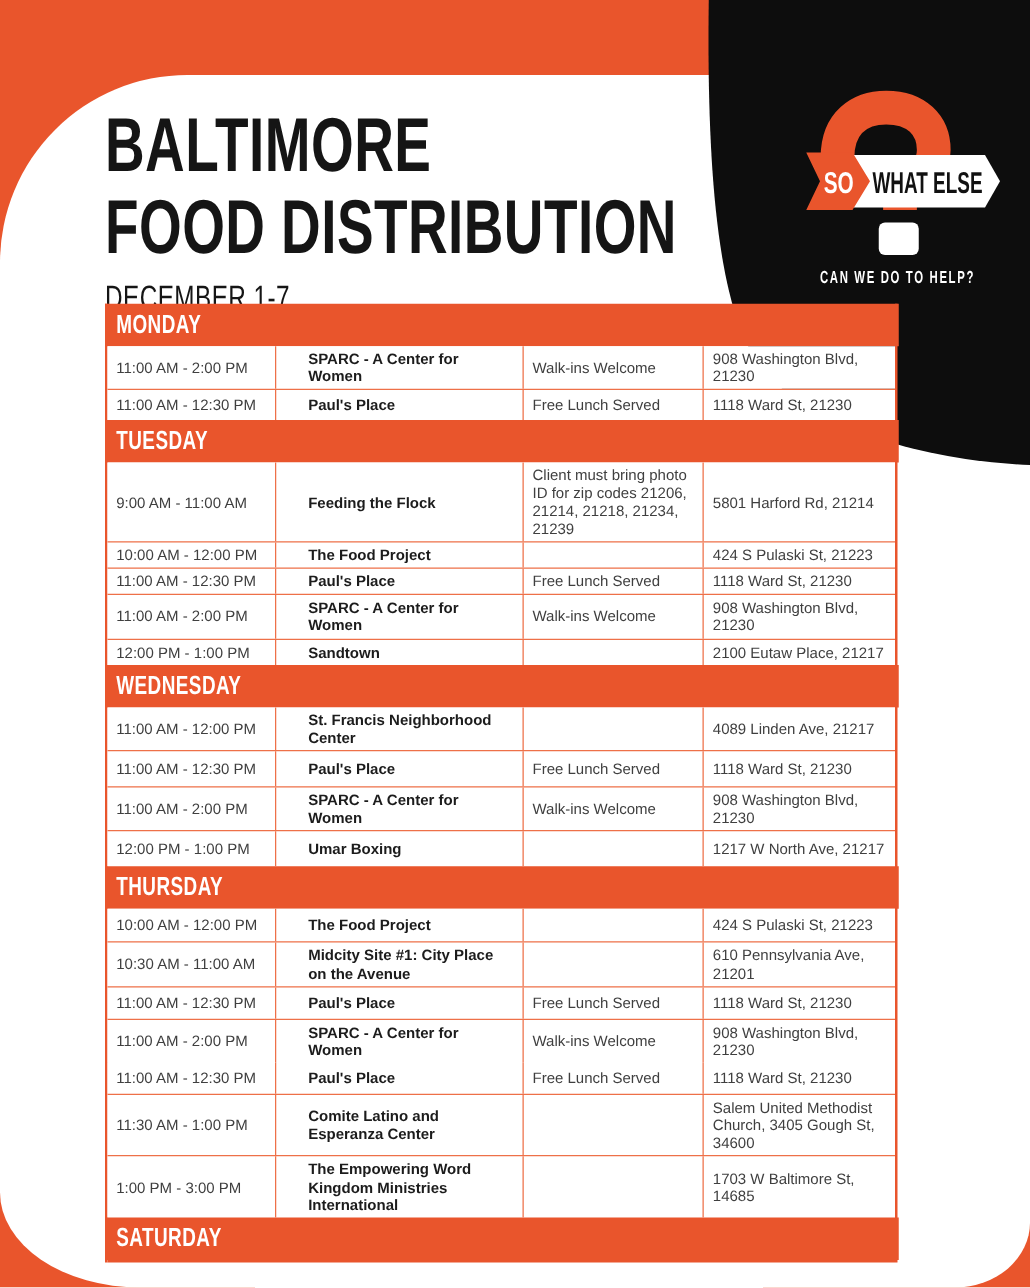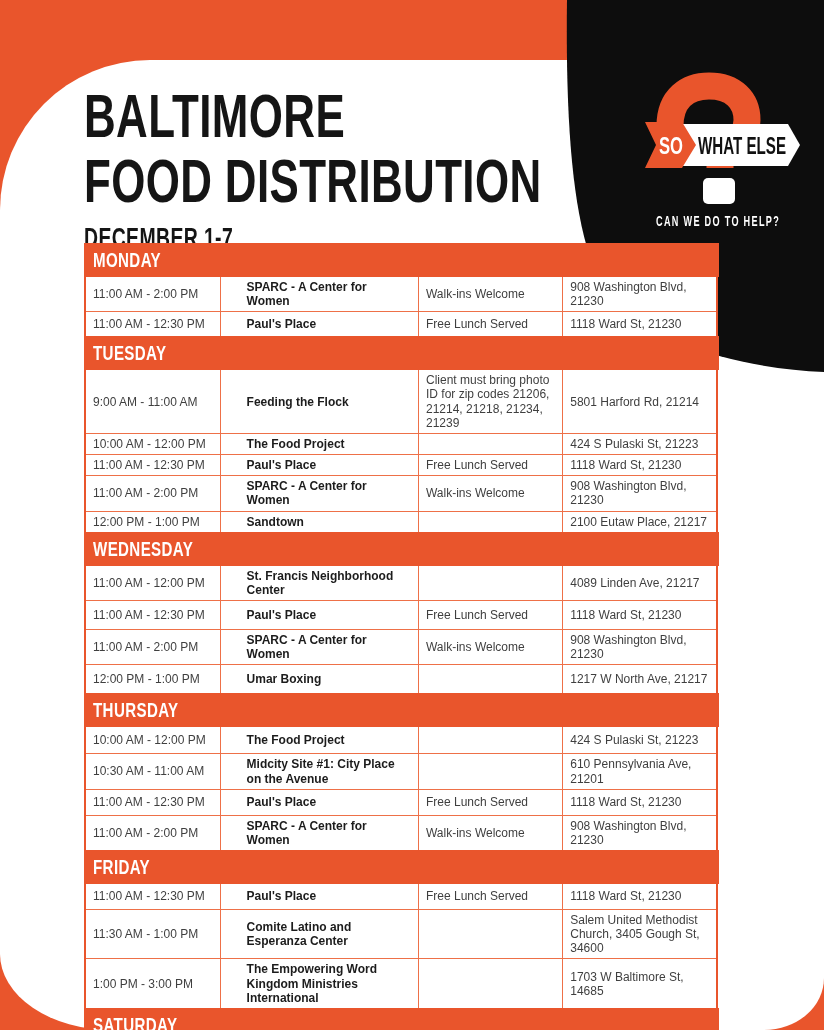--- a/index.html
+++ b/index.html
@@ -52,21 +52,21 @@
   .page-title {
     font-size: 61px;
     font-weight: bold;
     color: #151515;
     line-height: 1.06;
     letter-spacing: 0.5px;
   }
   .page-subtitle {
     margin-top: 10px;
     font-size: 27px;
-    font-weight: bold;
+    font-weight: normal;
     color: #151515;
     letter-spacing: 0.5px;
   }
 
   .schedule {
     position: absolute;
     left: 84px; top: 243px;
     width: 634px;
     border-left: 2.5px solid #E9552C;
     border-right: 2.5px solid #E9552C;
@@ -274,23 +274,20 @@
   <div class="row">
     <div class="cell c-time">11:00 AM - 2:00 PM</div>
     <div class="cell c-loc">SPARC - A Center for Women</div>
     <div class="cell c-note">Walk-ins Welcome</div>
     <div class="cell c-addr">908 Washington Blvd, 21230</div>
   </div>
 </div>
   </div>
 
   <div class="section sec-4">
-    <div class="day-header">
-      <span class="condensed">FRIDAY</span>
-    </div>
     <div class="rows">
   <div class="row">
     <div class="cell c-time">11:00 AM - 12:30 PM</div>
     <div class="cell c-loc">Paul's Place</div>
     <div class="cell c-note">Free Lunch Served</div>
     <div class="cell c-addr">1118 Ward St, 21230</div>
   </div>
 
   <div class="row">
     <div class="cell c-time">11:30 AM - 1:00 PM</div>

